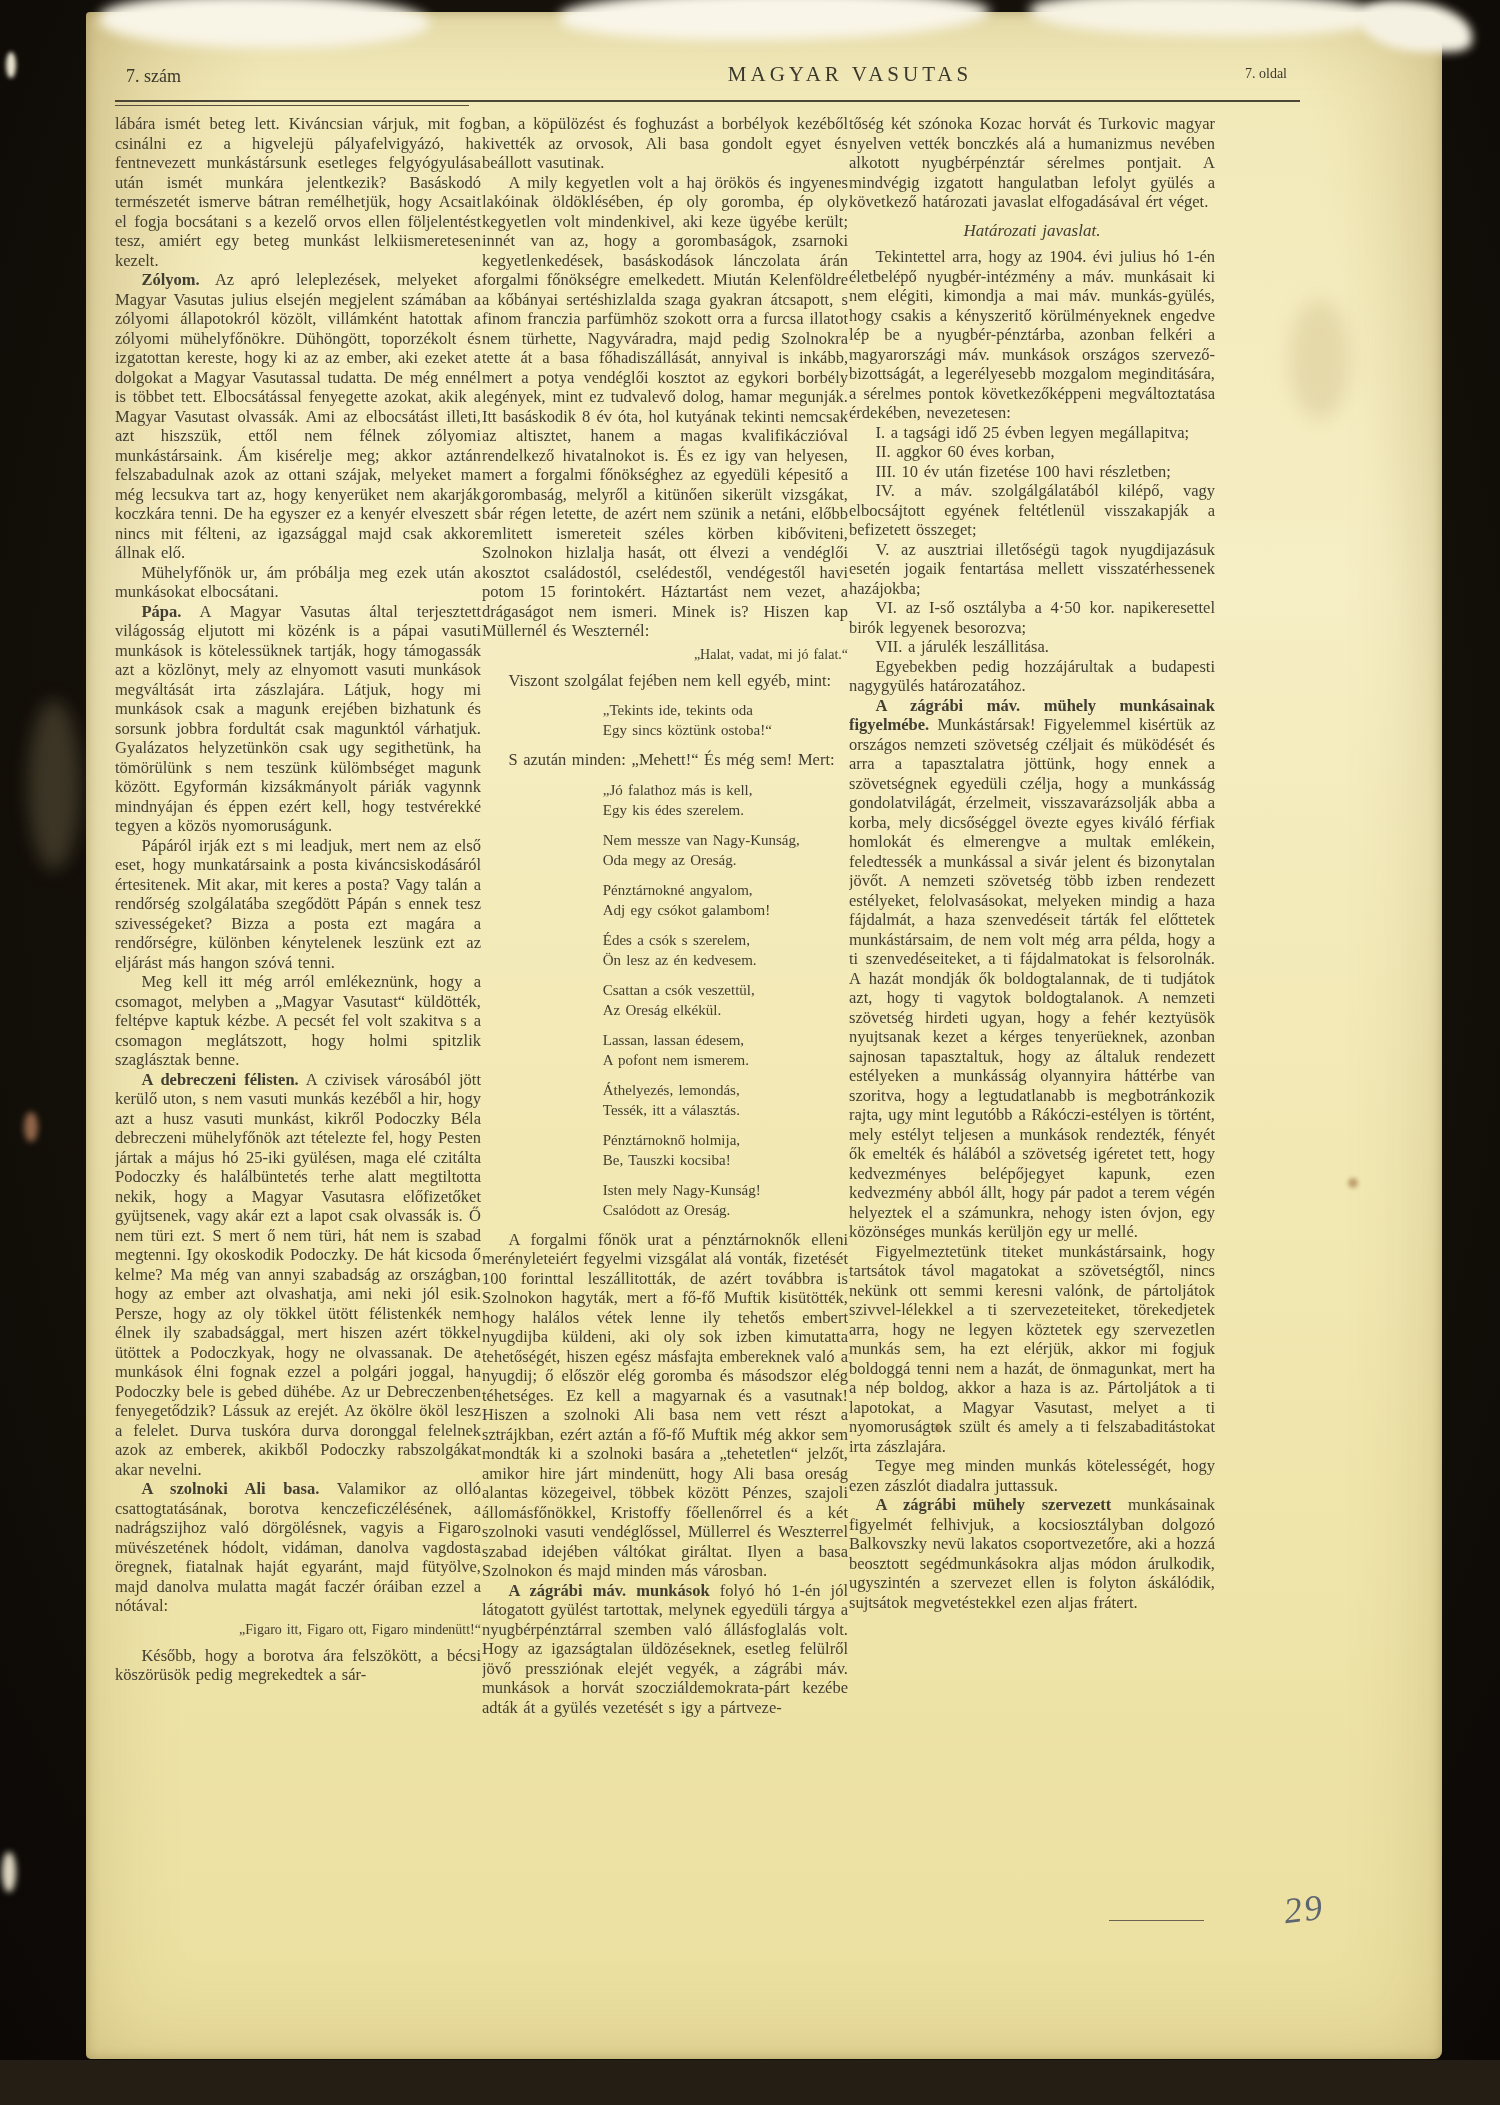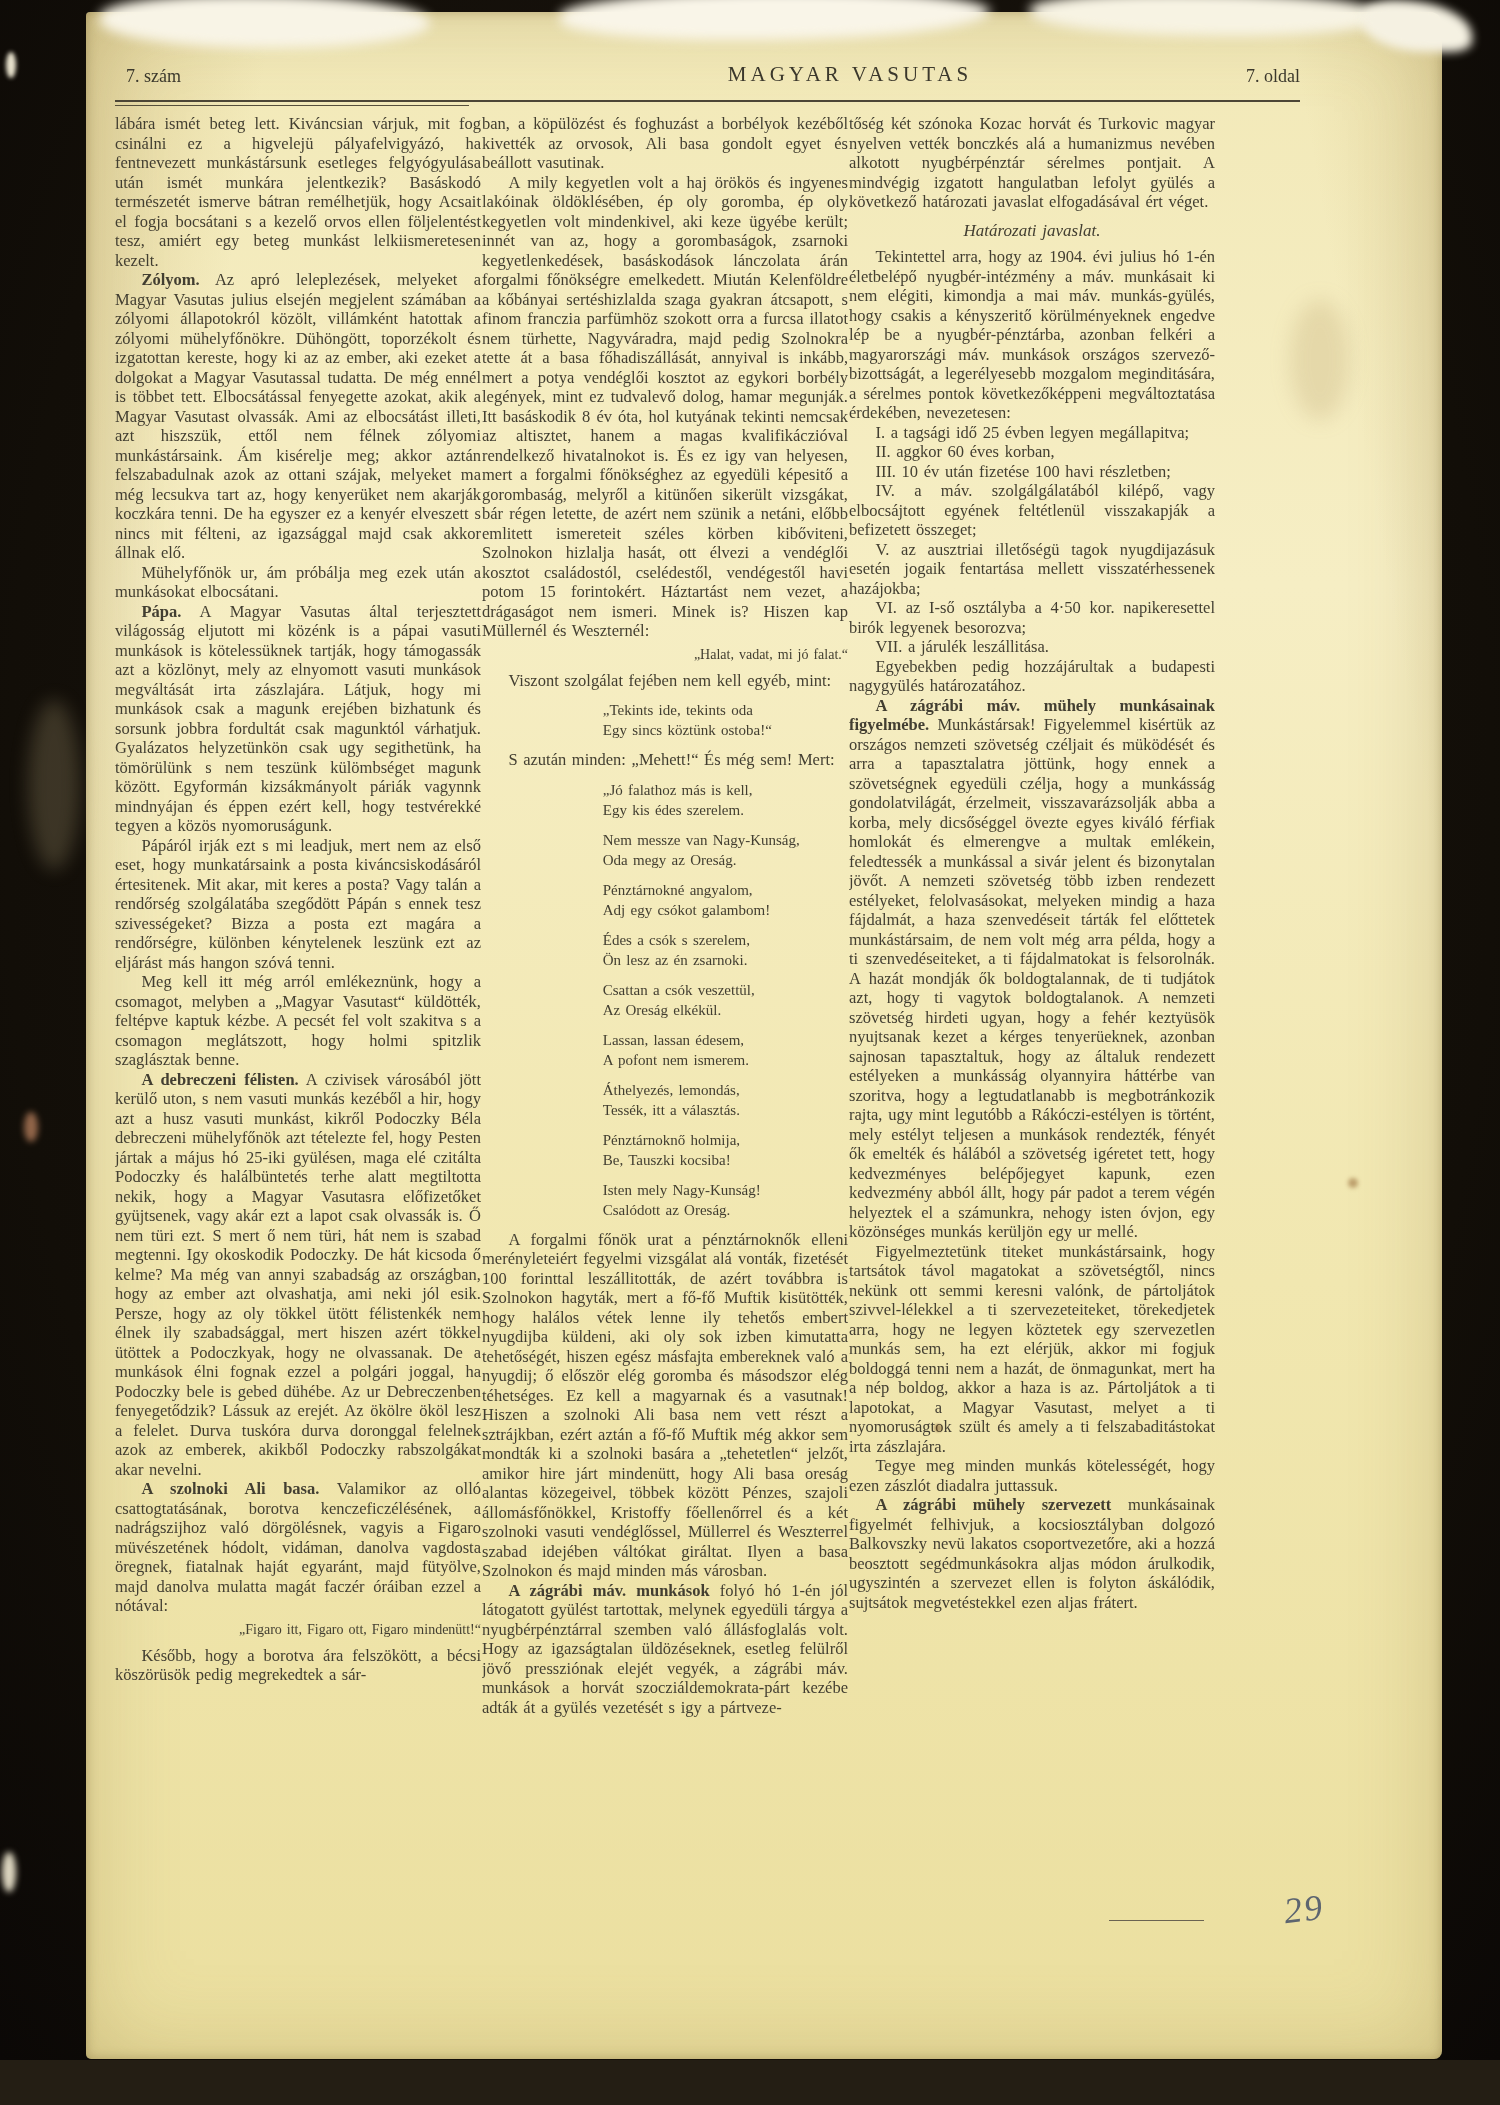--- a/index.html
+++ b/index.html
@@ -10,21 +10,21 @@
   .paper{position:absolute;left:86px;top:12px;width:1356px;height:2047px;
     background:
       linear-gradient(100deg, rgba(198,176,110,.38), rgba(0,0,0,0) 11%),
       linear-gradient(260deg, rgba(198,176,110,.30), rgba(0,0,0,0) 9%),
       linear-gradient(180deg,#f2e9b8 0%,#f6eec4 28%,#f1e7b0 62%,#ebdf9f 100%);
     box-shadow: inset 0 0 90px rgba(140,115,55,.30), inset 0 0 12px rgba(90,70,30,.35);
     border-radius:4px 12px 8px 5px;}
   .issue{position:absolute;left:40px;top:54px;font-size:18px;color:#3b382c;}
   .masthead{position:absolute;left:764px;top:50px;transform:translateX(-50%);
     font-size:21px;letter-spacing:4px;color:#3b382c;white-space:nowrap;}
-  .pageno{position:absolute;right:142px;top:54px;font-size:18px;color:#3b382c;}
+  .pageno{position:absolute;right:155px;top:54px;font-size:14px;color:#3b382c;}
   .rule-main{position:absolute;left:29px;top:88px;width:1185px;height:2px;background:#4c4636;}
   .rule-left{position:absolute;left:29px;top:93px;width:354px;height:1px;background:#57503c;}
   .cols{position:absolute;left:29px;top:102px;display:flex;gap:1px;}
   .col{width:366px;height:1852px;overflow:hidden;font-size:16.5px;line-height:19.5px;
     color:#423e31;text-align:justify;word-spacing:1.5px;}
   .col p{margin:0;}
   .col .para,.col .lead{text-indent:1.6em;}
   .col .cont{text-indent:0;}
   .col .lead b{font-weight:bold;}
   .col .quote{font-size:14px;line-height:18px;margin:5px 0 7px 2.4em;text-align:right;text-indent:0;}
@@ -79,21 +79,21 @@
           <p class="verse">„Tekints ide, tekints oda
 Egy sincs köztünk ostoba!“</p>
           <p class="para">S azután minden: „Mehett!“ És még sem! Mert:</p>
           <p class="verse">„Jó falathoz más is kell,
 Egy kis édes szerelem.</p>
           <p class="verse">Nem messze van Nagy-Kunság,
 Oda megy az Oreság.</p>
           <p class="verse">Pénztárnokné angyalom,
 Adj egy csókot galambom!</p>
           <p class="verse">Édes a csók s szerelem,
-Ön lesz az én zsarnoki.</p>
+Ön lesz az én kedvesem.</p>
           <p class="verse">Csattan a csók veszettül,
 Az Oreság elkékül.</p>
           <p class="verse">Lassan, lassan édesem,
 A pofont nem ismerem.</p>
           <p class="verse">Áthelyezés, lemondás,
 Tessék, itt a választás.</p>
           <p class="verse">Pénztárnoknő holmija,
 Be, Tauszki kocsiba!</p>
           <p class="verse">Isten mely Nagy-Kunság!
 Csalódott az Oreság.</p>

